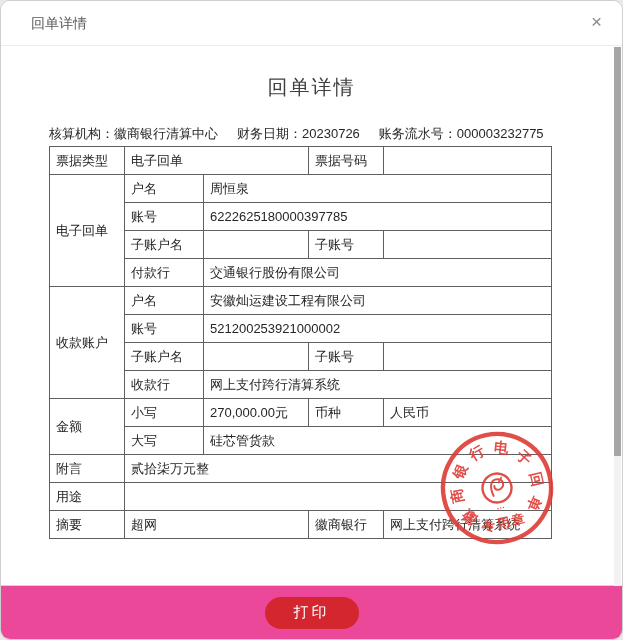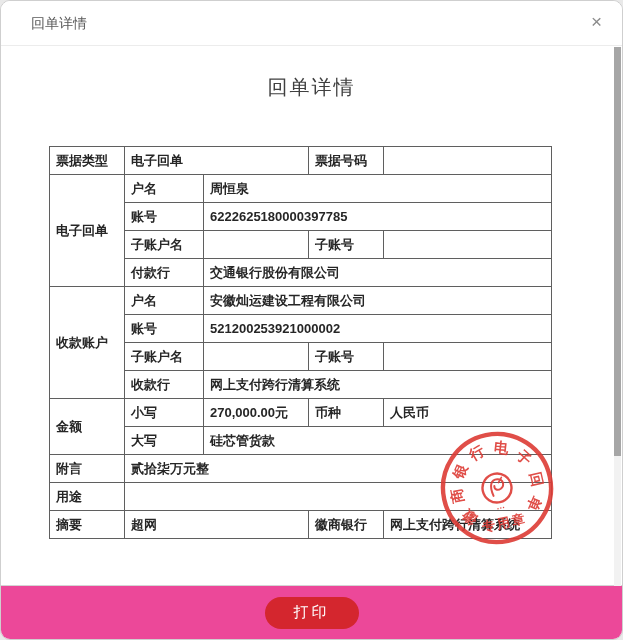--- a/index.html
+++ b/index.html
@@ -18,21 +18,21 @@
   .brand-mark{width:29px;height:34px;}
   .brand-text{margin-left:5px;}
   .brand-cn{font-size:17px;font-weight:bold;color:#3a3a3a;letter-spacing:4px;white-space:nowrap;}
   .brand-en{font-size:7px;font-weight:bold;color:#c5242c;letter-spacing:2.6px;margin-top:2px;white-space:nowrap;}
   
   .receipt-title{position:absolute;top:73px;left:0;width:100%;text-align:center;font-size:20px;color:#404040;letter-spacing:2px;}
   
   .info-row{position:absolute;top:124px;left:48px;font-size:13px;color:#262626;display:flex;white-space:nowrap;}
   .info-item{margin-right:19px;}
   
-  .receipt-table{position:absolute;top:145px;left:48px;width:502px;border-collapse:collapse;table-layout:fixed;font-size:13px;color:#262626;font-weight:bold;}
+  .receipt-table{position:absolute;top:145px;left:48px;width:502px;border-collapse:collapse;table-layout:fixed;font-size:13px;color:#262626;}
   .receipt-table td{border:1px solid #5f5f5f;height:28px;padding:0 6px;overflow:hidden;white-space:nowrap;vertical-align:middle;background:transparent;}
   
   .stamp{position:absolute;left:436px;top:427px;width:120px;height:120px;opacity:.9;z-index:3;pointer-events:none;}
   
   .print-note{position:absolute;top:568px;right:15px;font-size:13px;color:#262626;white-space:nowrap;}
   .footer-bar{position:absolute;left:0;right:0;bottom:0;height:54px;border-top:1px solid #d4d4d4;background:#ec4899;display:flex;align-items:center;justify-content:center;}
   .print-btn{width:94px;height:32px;border:none;border-radius:16px;background:#d4262e;color:#fff;font-size:15px;letter-spacing:3px;cursor:pointer;font-family:inherit;}
   
   .scrollbar-track{position:absolute;right:1px;top:46px;width:7px;height:539px;background:#f2f2f2;z-index:6;}
   .scrollbar-thumb{width:7px;height:409px;background:#a6a6a6;}
@@ -44,20 +44,25 @@
 <div class="dialog">
 
   <div class="dialog-header">
     <div class="dialog-title">回单详情</div>
     <div class="close-btn">×</div>
   </div>
 
 
   <div class="receipt-title">回单详情</div>
 
+  <div class="info-row">
+    <div class="info-item"><span>核算机构：</span><span>徽商银行清算中心</span></div>
+    <div class="info-item"><span>财务日期：</span><span>20230726</span></div>
+    <div class="info-item"><span>账务流水号：</span><span>000003232775</span></div>
+  </div>
 
   <table class="receipt-table">
     <colgroup>
         <col style="width:75px">
         <col style="width:79px">
         <col style="width:105px">
         <col style="width:75px">
         <col style="width:168px">
       </colgroup>
     <tbody>

